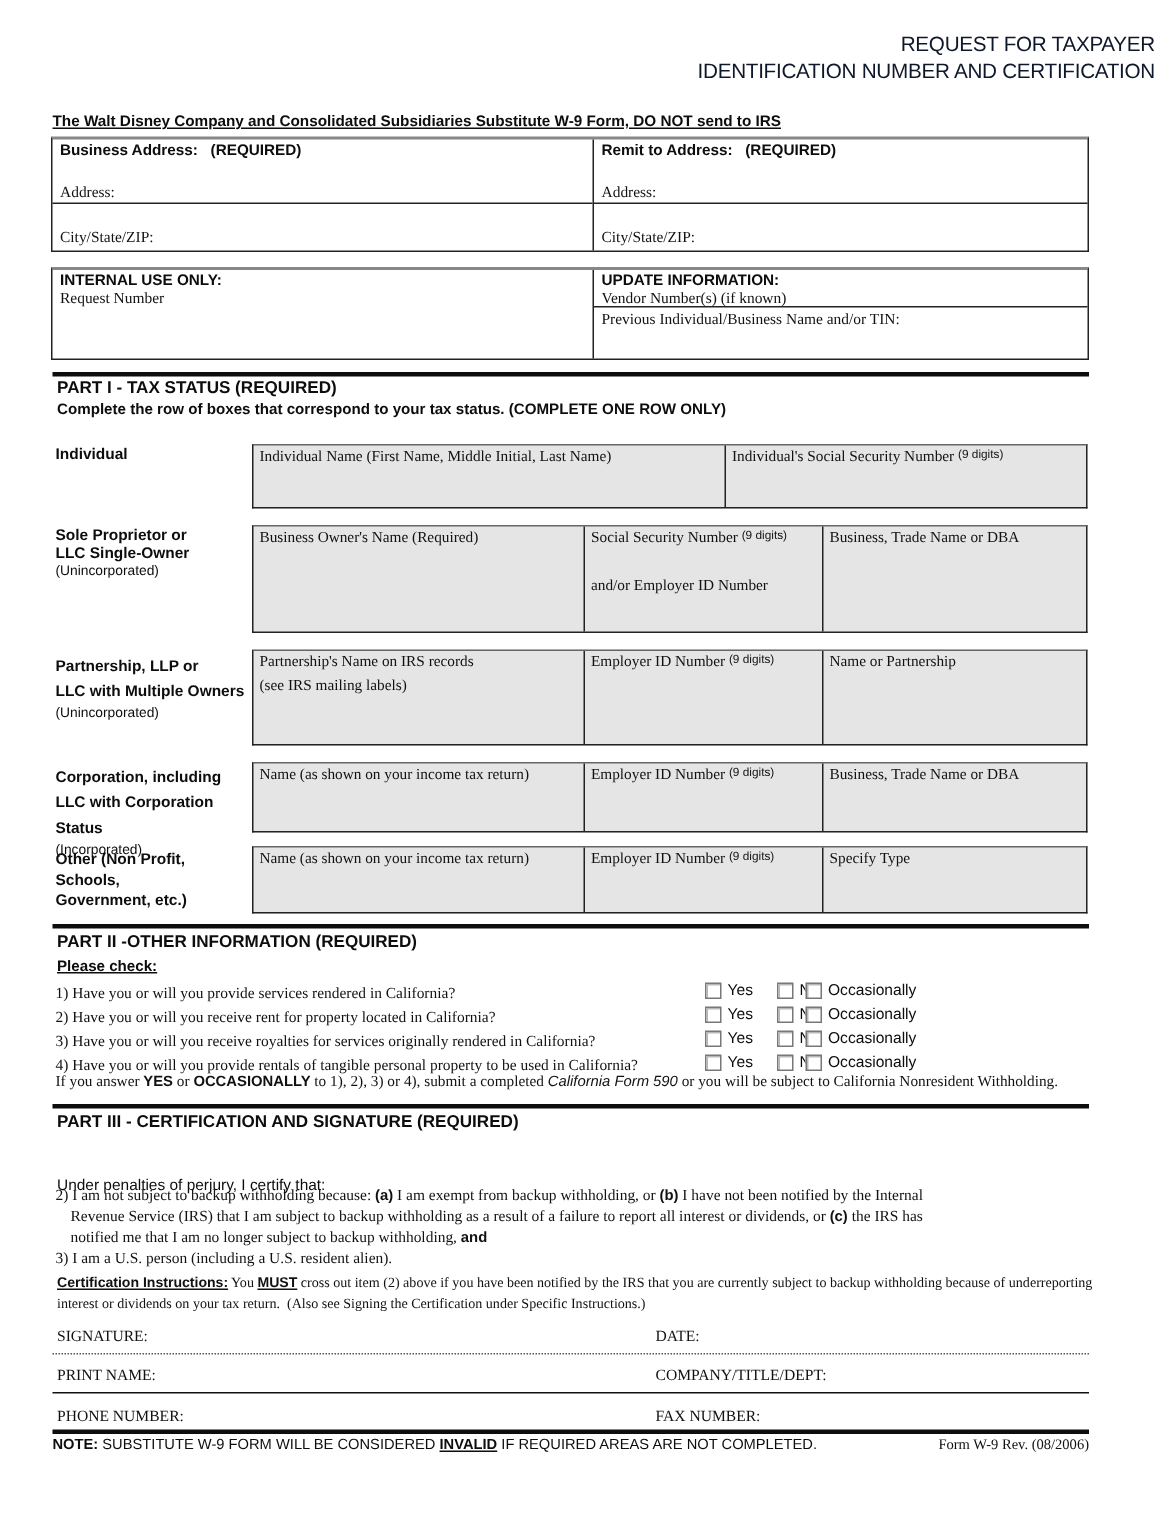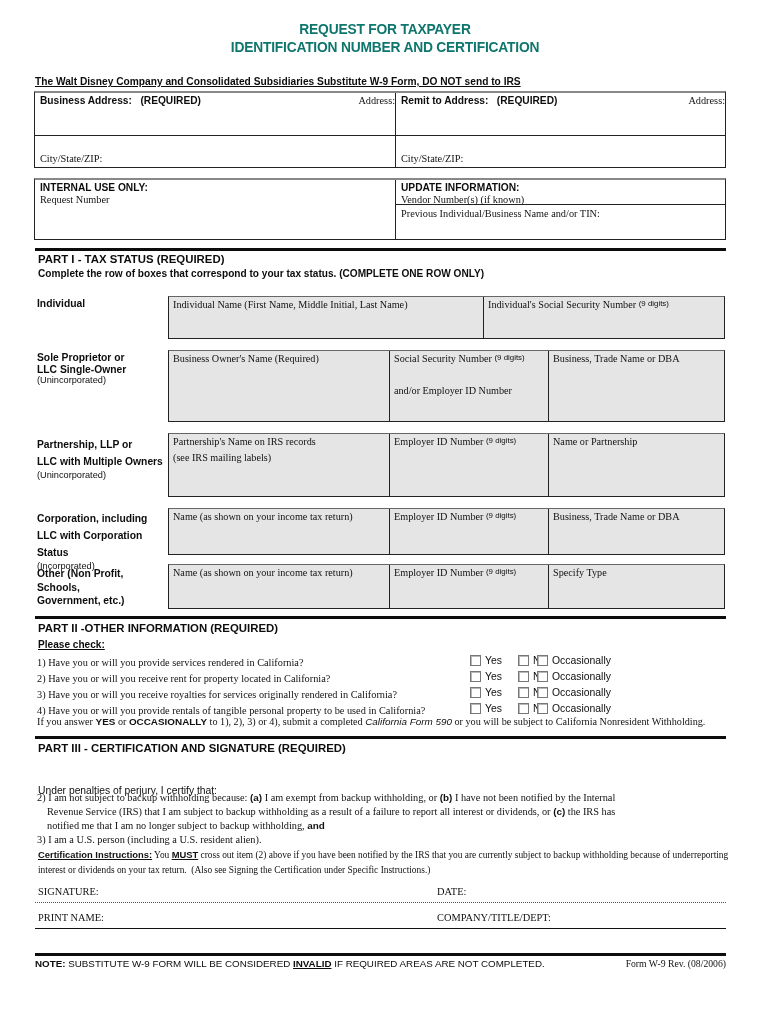--- a/index.html
+++ b/index.html
@@ -4,40 +4,40 @@
 <style>
   * { margin:0; padding:0; box-sizing:border-box; }
   html,body { background:#e8e8e8; }
   .page {
     position:relative; width:770px; height:1024px; background:#ffffff;
     margin:0 auto; color:#111; overflow:hidden;
   }
 
   
   .form-title {
-    position:absolute; top:21px; left:0; right:0; text-align:center;
-    font-family:"Liberation Sans", sans-serif; font-weight:bold;
-    font-size:13.8px; line-height:18px; letter-spacing:-0.2px; color:#0f766e;
+    position:absolute; top:21px; left:0; right:0; text-align:right;
+    font-family:"Liberation Sans", sans-serif; font-weight:normal;
+    font-size:13.8px; line-height:18px; letter-spacing:-0.2px; color:#0f172a;
   }
   .form-subtitle {
     position:absolute; top:76px; left:35px;
     font-family:"Liberation Sans", sans-serif; font-weight:bold;
     font-size:10.2px; text-decoration:underline; color:#0d0d0d;
   }
 
   
   .boxtable {
     position:absolute; left:34px; width:692px;
     border:1.2px solid #222; border-top:2.2px solid #888; background:#fff;
   }
   .tA { top:91px; height:77px; }
   .tB { top:178px; height:62px; }
   .tA-grid, .tB-grid { display:grid; grid-template-columns:360px 1fr; height:100%; }
   .cell-r { border-left:1.2px solid #222; }
-  .tA-row1 { height:43px; border-bottom:1.2px solid #222; display:flex; justify-content:space-between; padding:2px 0 1px 5px; }
+  .tA-row1 { height:43px; border-bottom:1.2px solid #222; display:flex; flex-direction:column; justify-content:space-between; padding:2px 0 1px 5px; }
   .tA-row2 { height:30px; display:flex; flex-direction:column; justify-content:flex-end; padding:0 0 2px 5px; }
   .hdr { font-family:"Liberation Sans", sans-serif; font-weight:bold; font-size:10.2px; color:#0d0d0d; }
   .lbl { font-family:"Liberation Serif", serif; font-size:10.3px; }
   .tB-left { padding:2px 0 0 5px; }
   .tB-left .lbl { margin-top:1px; }
   .tB-r1 { height:25px; border-bottom:1.1px solid #222; padding:2px 0 0 5px; line-height:11.5px; }
   .tB-r2 { padding:3px 0 0 5px; }
 
   
   .rule { position:absolute; left:35px; width:691px; height:3px; background:#0d0d0d; }
@@ -333,20 +333,26 @@
     <span class="sig-fill fill1"></span>
     <span class="l2">COMPANY/TITLE/DEPT:</span>
     <span class="sig-fill fill2"></span>
   </div>
   <div class="sig-row b-dot" style="top:884px;">
     <span class="l1">SIGNATURE:</span>
     <span class="sig-fill fill1"></span>
     <span class="l2">DATE:</span>
     <span class="sig-fill fill2"></span>
   </div>
+  <div class="sig-row" style="top:937px; height:15px;">
+    <span class="l1">PHONE NUMBER:</span>
+    <span class="sig-fill fill1"></span>
+    <span class="l2">FAX NUMBER:</span>
+    <span class="sig-fill fill2"></span>
+  </div>
   <div class="sig-thick"></div>
 
   <div class="note-row">
     <span class="note-text"><span class="nb">NOTE:</span><span> SUBSTITUTE W-9 FORM WILL BE CONSIDERED </span><span class="inv">INVALID</span><span> IF REQUIRED AREAS ARE NOT COMPLETED.</span></span>
     <span class="form-rev">Form W-9 Rev. (08/2006)</span>
   </div>
 
 </div>
 
 </body></html>

